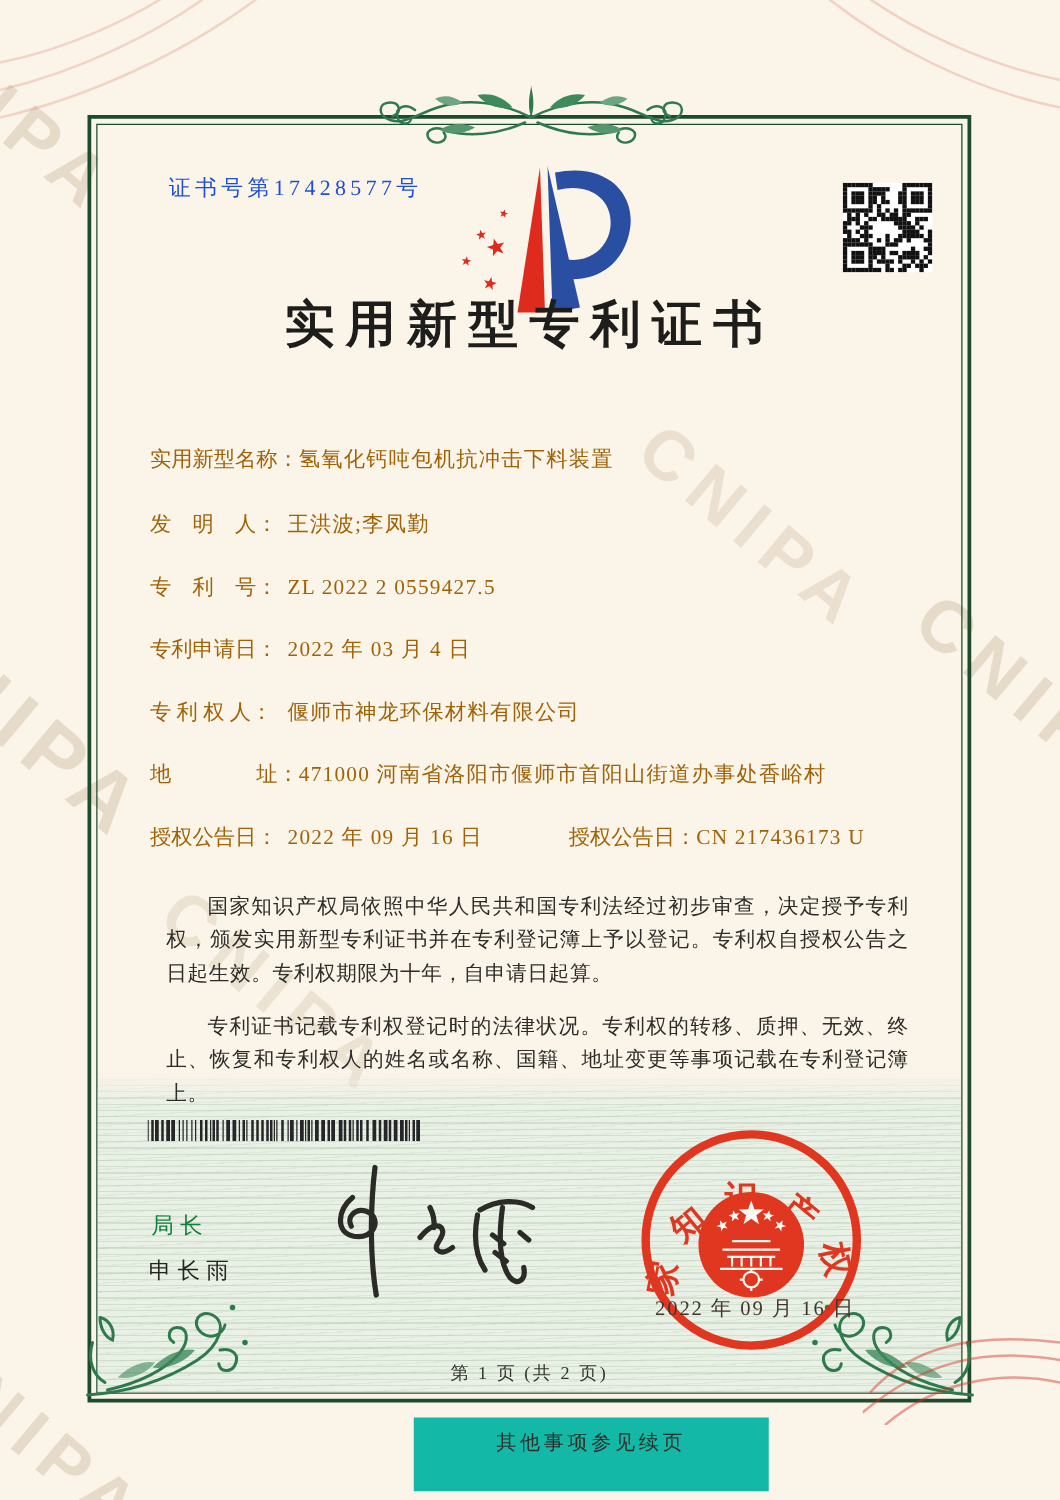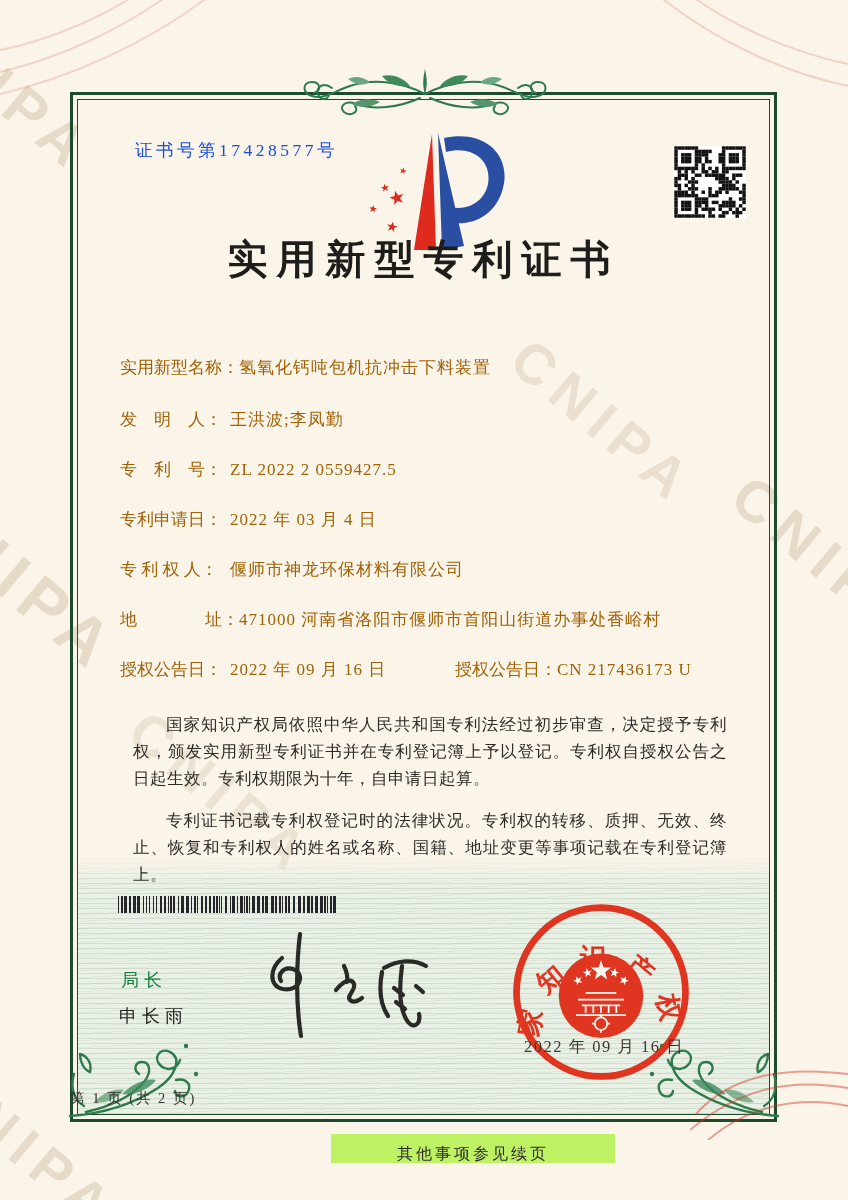--- a/index.html
+++ b/index.html
@@ -38,24 +38,24 @@
   .body-text{position:absolute;left:118px;top:696px;width:624px;color:#2d2c29;}
   .body-text p{margin:15px;font-size:16.5px;line-height:27px;text-indent:2em;text-align:justify;letter-spacing:.5px;}
 
   .signer-title{position:absolute;left:121px;top:968px;font-size:18px;letter-spacing:5px;color:#15803d;
                 font-family:"Liberation Sans","DejaVu Sans",sans-serif;}
   .signer-name{position:absolute;left:119px;top:1004px;font-size:18px;letter-spacing:5px;color:#24241f;
                font-family:"Liberation Sans","DejaVu Sans",sans-serif;text-align:center;}
 
   .seal-date{position:absolute;left:524px;top:1036px;font-size:16.5px;letter-spacing:1.5px;color:#42362c;z-index:6;}
 
-  .page-num{position:absolute;left:70px;top:1089px;width:707px;text-align:left;
+  .page-num{position:absolute;left:70px;top:1089px;width:707px;text-align:center;
             font-size:14.5px;letter-spacing:2px;color:#33332f;}
 
-  .footer-box{position:absolute;left:331px;top:1134px;width:284px;height:29px;background:#bef264;}
+  .footer-box{position:absolute;left:331px;top:1134px;width:284px;height:59px;background:#14b8a6;}
   .footer-note{position:absolute;left:0;top:10px;width:100%;text-align:center;
                font-size:16px;letter-spacing:3px;color:#2e2d2a;}
 
   svg{display:block;}
   .abs{position:absolute;}
 </style>
 </head>
 <body>
 
 <div class="page">

